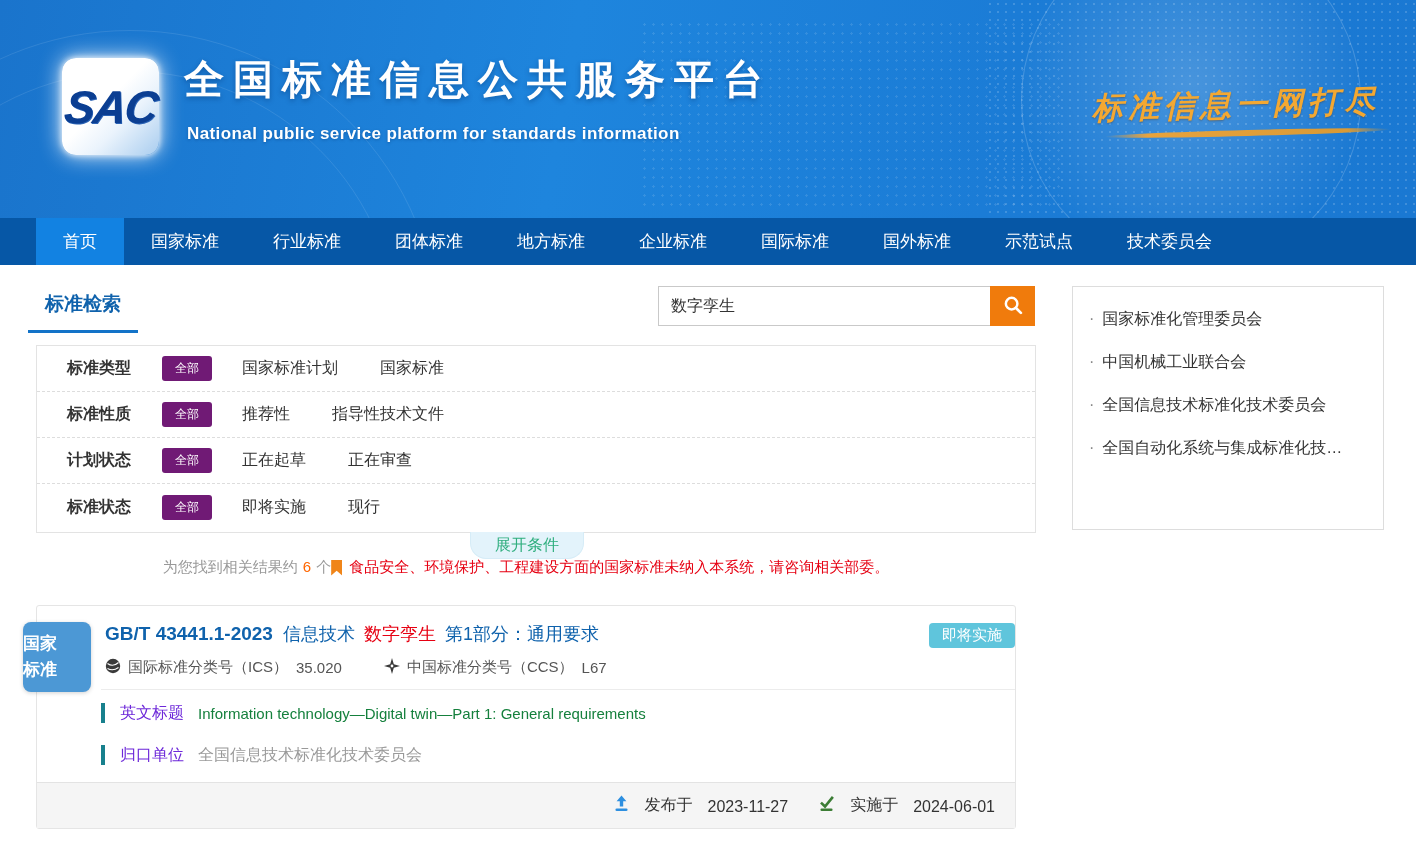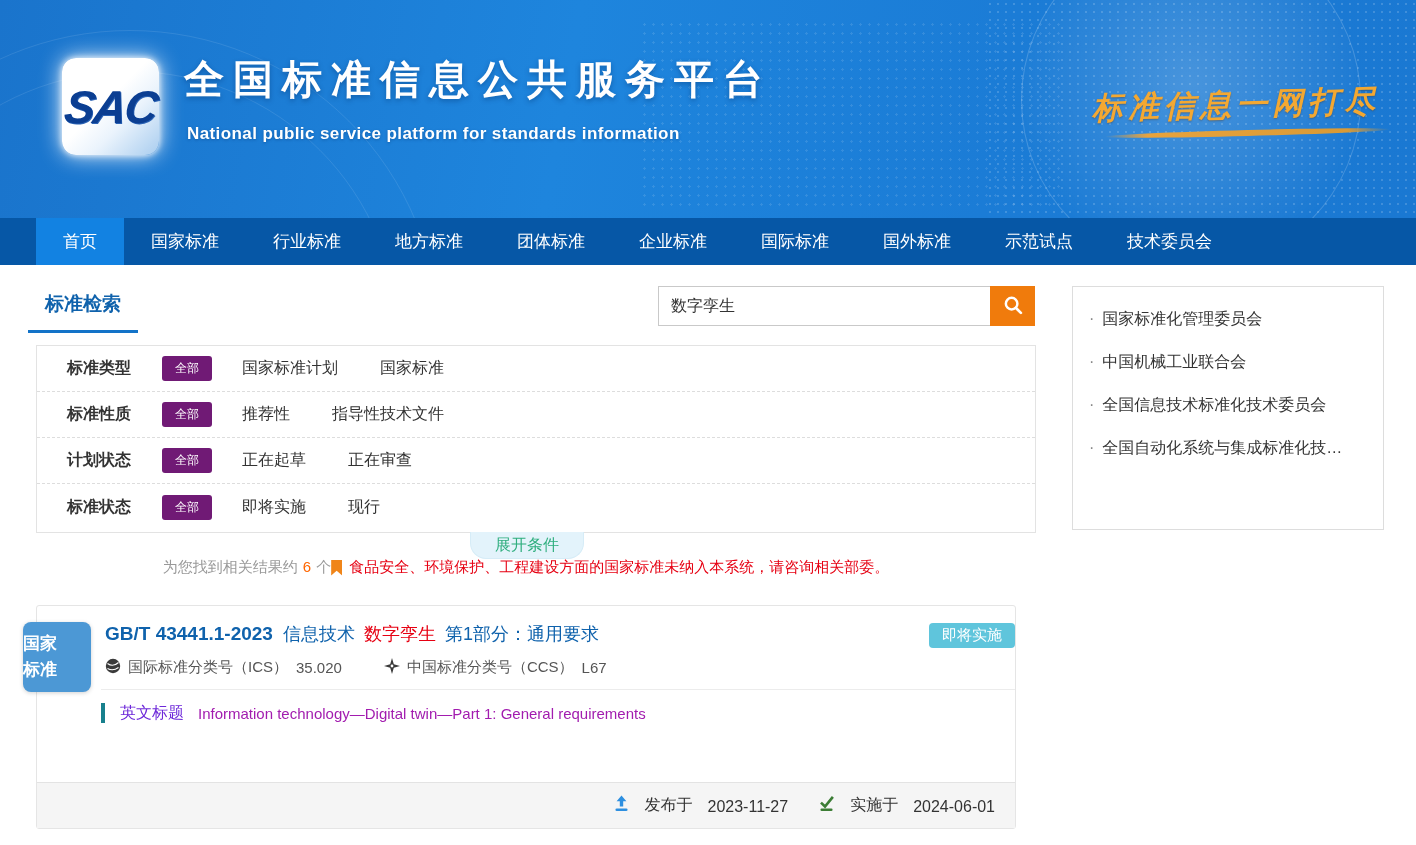--- a/index.html
+++ b/index.html
@@ -97,21 +97,21 @@
     color:#555; font-size:15px; white-space:nowrap; }
   .meta-row svg { margin-right:7px; }
   .meta-val { margin-left:8px; }
   .meta-gap { width:42px; }
   .card-divider { position:absolute; left:64px; right:0; top:83px; border-top:1px solid #ececec; }
   .field-row { position:absolute; left:64px; display:flex; align-items:center; height:24px; white-space:nowrap; }
   .field-row.f1 { top:95px; }
   .field-row.f2 { top:137px; }
   .field-bar { width:4px; height:20px; background:#18808d; margin-right:15px; }
   .field-label { color:#6d28d9; font-size:16px; margin-right:14px; }
-  .field-row.f1 .field-value { color:#a21caf; font-size:15px; }
+  .field-row.f1 .field-value { color:#15803d; font-size:15px; }
   .field-row.f2 .field-value { color:#999; font-size:16px; }
   .card-footer { position:absolute; left:0; right:0; bottom:0; height:46px; background:#f5f5f5;
     border-top:1px solid #e3e3e3; display:flex; justify-content:flex-end; align-items:center;
     padding-right:20px; font-size:16px; color:#333; }
   .date-group { display:flex; align-items:flex-end; margin-left:30px;gap:8px; }
   .date-group svg { margin-right:7px; }
   .date-group .d-label { margin-right:7px; }
 
   
   .sidebar { position:absolute; left:1072px; top:21px; width:312px; height:244px;
@@ -137,22 +137,22 @@
   <div class="site-title">全国标准信息公共服务平台</div>
   <div class="site-subtitle">National public service platform  for standards information</div>
   <div class="slogan">标准信息一网打尽</div>
   <div class="slogan-line"></div>
 </header>
 
 <nav class="nav-bar">
   <div class="nav-item active">首页</div>
   <div class="nav-item">国家标准</div>
   <div class="nav-item">行业标准</div>
+  <div class="nav-item">团体标准</div>
   <div class="nav-item">地方标准</div>
-  <div class="nav-item">团体标准</div>
   <div class="nav-item">企业标准</div>
   <div class="nav-item">国际标准</div>
   <div class="nav-item">国外标准</div>
   <div class="nav-item">示范试点</div>
   <div class="nav-item">技术委员会</div>
 </nav>
 
 <main class="main-area">
 
   <div class="section-tab">标准检索</div>
@@ -239,20 +239,25 @@
       </span>
       <span>中国标准分类号（CCS）</span>
       <span class="meta-val">L67</span>
     </div>
     <div class="card-divider"></div>
     <div class="field-row f1">
       <span class="field-bar"></span>
       <span class="field-label">英文标题</span>
       <span class="field-value">Information technology—Digital twin—Part 1: General requirements</span>
     </div>
+    <div class="field-row f2">
+      <span class="field-bar"></span>
+      <span class="field-label">归口单位</span>
+      <span class="field-value">全国信息技术标准化技术委员会</span>
+    </div>
     <div class="card-footer">
       <div class="date-group">
         <span>
           <svg width="17" height="17" viewBox="0 0 16 16">
             <path d="M8 0.5 L12.6 5.8 L9.6 5.8 L9.6 10.8 L6.4 10.8 L6.4 5.8 L3.4 5.8 Z" fill="#2d8fe0"></path>
             <rect x="2.3" y="12.6" width="11.4" height="2.4" rx="1.2" fill="#2d8fe0"></rect>
           </svg>
         </span>
         <span class="d-label">发布于</span>
         <span>2023-11-27</span>

